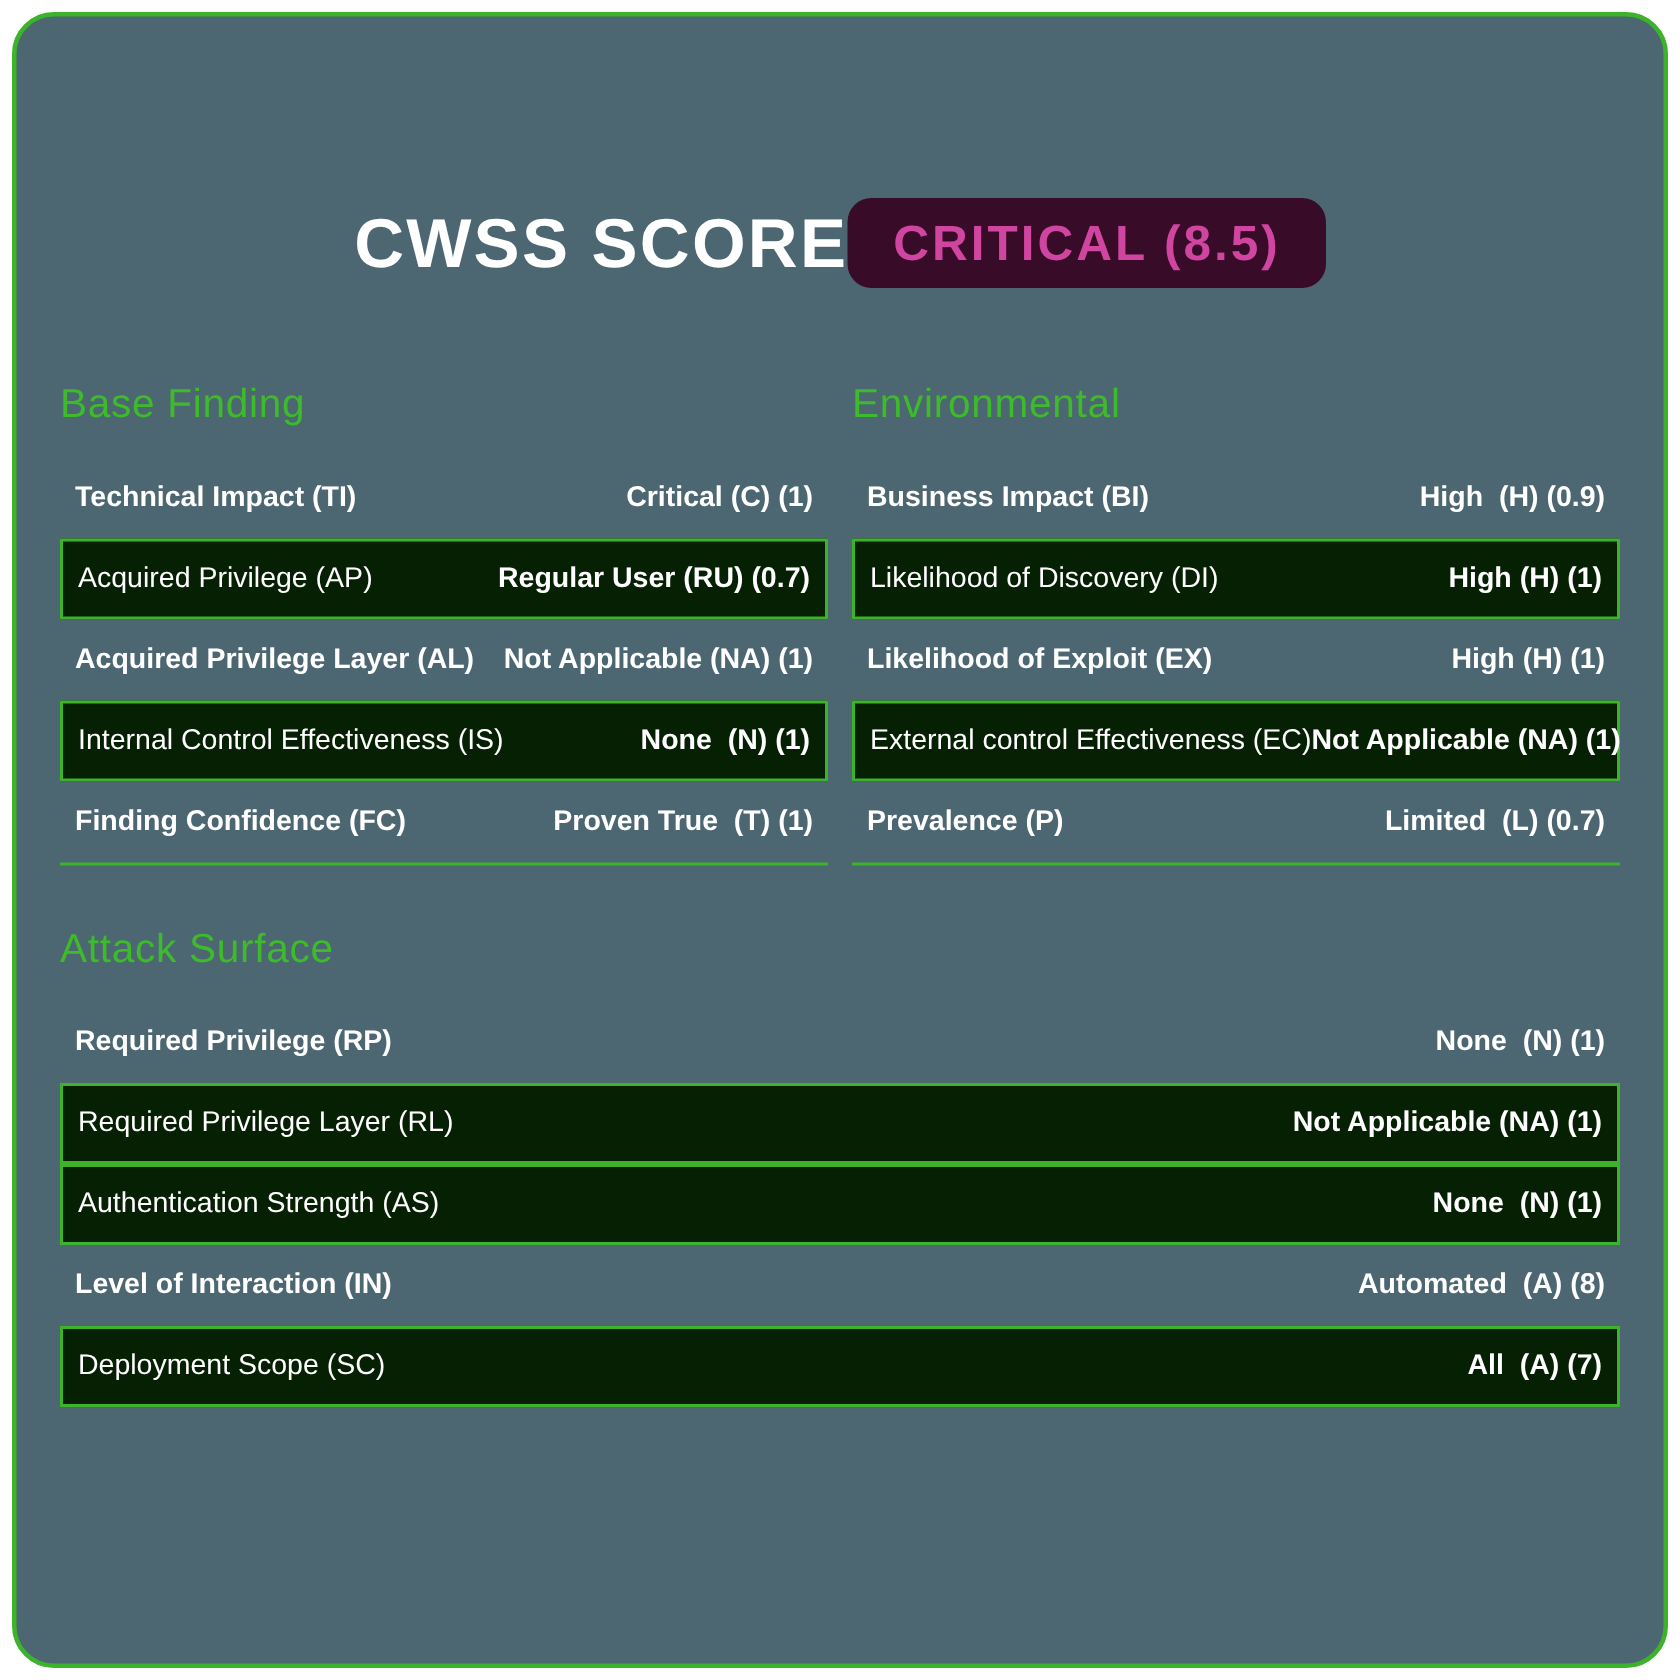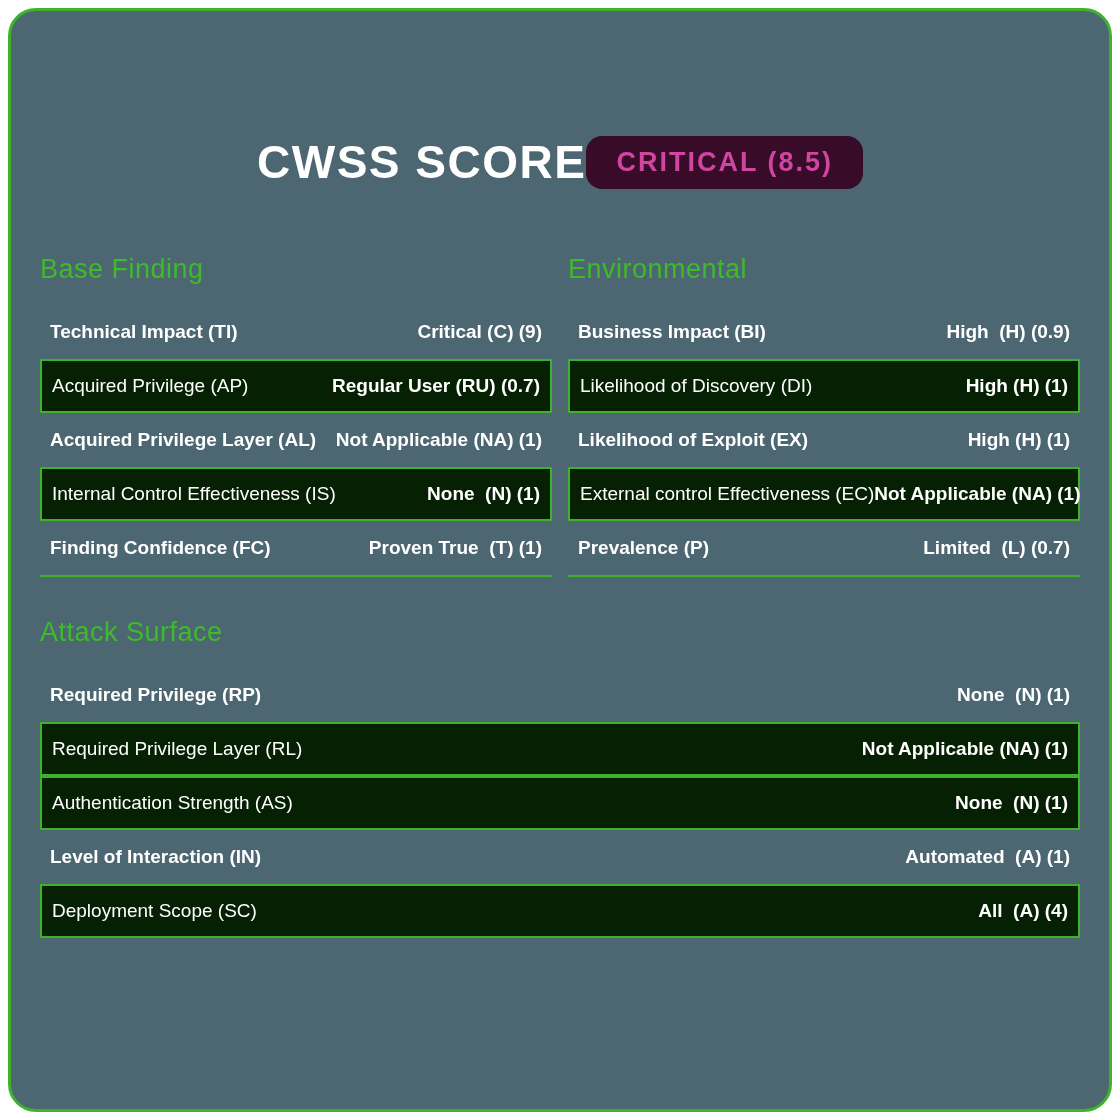--- a/index.html
+++ b/index.html
@@ -29,21 +29,21 @@
   }
   .title {
     color: #ffffff;
     font-size: 46px;
     font-weight: 700;
     letter-spacing: 1.5px;
   }
   .badge {
     background: #380b29;
     color: #d0459f;
-    font-size: 27px;
+    font-size: 33px;
     font-weight: 700;
     letter-spacing: 2px;
     padding: 11px 30px;
     border-radius: 16px;
     white-space: pre;
   }
   
   .columns {
     display: flex;
     gap: 16px;
@@ -92,21 +92,21 @@
     <div class="badge">CRITICAL (8.5)</div>
   </div>
 
   <div class="columns">
 
     <div class="column">
       <div class="section-title">Base Finding</div>
       <div class="metric-table">
         <div class="row">
           <span class="label">Technical Impact (TI)</span>
-          <span class="value">Critical (C) (9)</span>
+          <span class="value">Critical (C) (1)</span>
         </div>
         <div class="row dark">
           <span class="label">Acquired Privilege (AP)</span>
           <span class="value">Regular User (RU) (0.7)</span>
         </div>
         <div class="row">
           <span class="label">Acquired Privilege Layer (AL)</span>
           <span class="value">Not Applicable (NA) (1)</span>
         </div>
         <div class="row dark">
@@ -158,22 +158,22 @@
       <div class="row dark">
         <span class="label">Required Privilege Layer (RL)</span>
         <span class="value">Not Applicable (NA) (1)</span>
       </div>
       <div class="row dark">
         <span class="label">Authentication Strength (AS)</span>
         <span class="value">None  (N) (1)</span>
       </div>
       <div class="row">
         <span class="label">Level of Interaction (IN)</span>
-        <span class="value">Automated  (A) (1)</span>
+        <span class="value">Automated  (A) (8)</span>
       </div>
       <div class="row dark">
         <span class="label">Deployment Scope (SC)</span>
-        <span class="value">All  (A) (4)</span>
+        <span class="value">All  (A) (7)</span>
       </div>
     </div>
   </div>
 
 </div>
 
 </body></html>

